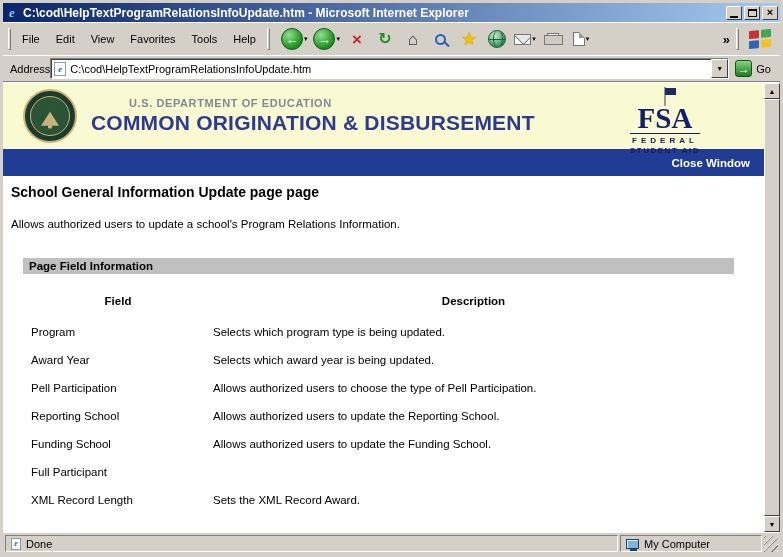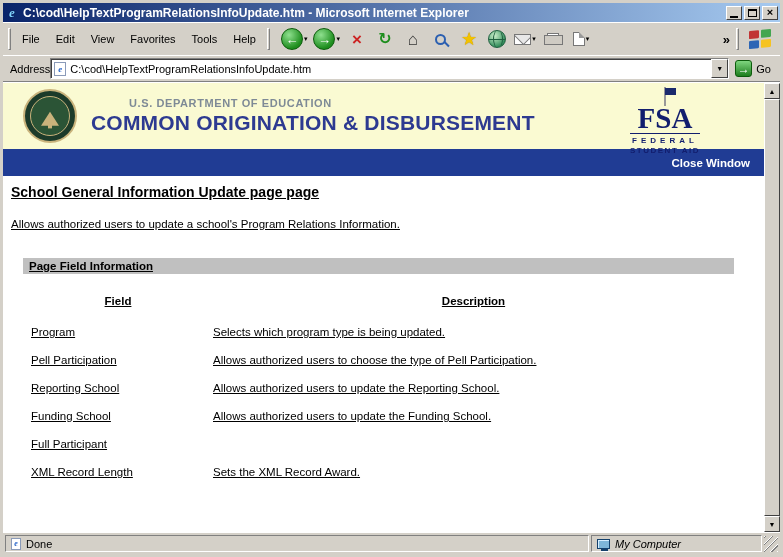--- a/index.html
+++ b/index.html
@@ -154,21 +154,21 @@
     background: repeating-linear-gradient(180deg,#B23A3A 0 2px,#fff 2px 4px); border:1px solid #999; }
   .fsa-flag::before { content:""; position:absolute; left:0; top:0; width:11px; height:7px; background:#1A2A6C; }
   .fsa-acronym { font-family:"Liberation Serif", serif; font-size:29px; font-weight:bold; line-height:0.85; }
   .fsa-rule { height:1px; background:#121E6E; margin:2px 2px; }
   .fsa-small { font-size:8px; font-weight:bold; letter-spacing:4px; }
   .fsa-smaller { font-size:8px; font-weight:bold; letter-spacing:1.5px; margin-top:1px; }
 
   .close-bar { flex:0 0 27px; background:#203C94; display:flex; align-items:center; justify-content:flex-end; padding-right:14px; }
   .close-link { color:#fff; font-size:11.5px; font-weight:bold; cursor:pointer; }
 
-  .content { flex:1; padding:8px 12px 0 8px;text-decoration:underline; }
+  .content { flex:1; padding:8px 12px 0 8px; }
   .page-title { font-size:14px; font-weight:bold; color:#000; }
   .intro { font-size:11.5px; margin-top:18px; }
   .section-bar { margin:28px 18px 0 12px; background:#C0C0C0; font-size:11.5px; font-weight:bold; padding:2px 6px; }
 
   .field-table { margin:16px 18px 0 12px; font-size:11.5px; }
   .trow { display:grid; grid-template-columns:190px 1fr; }
   .thead { font-weight:bold; margin-bottom:6px; }
   .thead .cell { text-align:center; line-height:22px; }
   .trow .f { padding-left:8px; line-height:28px; }
   .trow .d { line-height:28px; }
@@ -182,21 +182,21 @@
   }
   .sb-up { top:0; } .sb-down { bottom:0; }
   .sb-thumb { position:absolute; left:0; right:0; top:16px; bottom:16px; background:#D4D0C8;
     border:1px solid; border-color:#fff #404040 #404040 #fff; }
 
   
   .statusbar { flex:0 0 22px; background:#D4D0C8; border-top:1px solid #fff; display:flex; align-items:center; gap:2px; padding:2px; }
   .panel { height:17px; border:1px solid; border-color:#808080 #fff #fff #808080;
     display:flex; align-items:center; gap:5px; padding:0 5px; font-size:11px; color:#000; }
   .panel-done { flex:1; }
-  .panel-zone { width:171px;font-style:italic; }
+  .panel-zone { width:142px; }
   .mini-doc { width:10px; height:12px; background:#fff; border:1px solid #8A9AB8;
     font:italic bold 8px "Liberation Serif", serif; color:#2A66C8;
     display:flex; align-items:center; justify-content:center; }
   .computer-icon { width:13px; height:10px; background:#7EB6D9; border:1px solid #14406B;
     box-shadow: inset 1px 1px 0 #D6EEFF; position:relative; }
   .computer-icon::after { content:""; position:absolute; left:3px; bottom:-3px; width:7px; height:2px; background:#14406B; }
   .resize-grip { width:14px; height:16px; align-self:flex-end;
     background: repeating-linear-gradient(135deg,#fff 0 1px,#808080 1px 2px,#D4D0C8 2px 5px); }
 </style>
 </head>
@@ -330,20 +330,24 @@
         <div class="field-table">
           <div class="trow thead">
             <span class="cell">Field</span>
             <span class="cell">Description</span>
           </div>
           <div class="trow">
             <span class="f">Program</span>
             <span class="d">Selects which program type is being updated.</span>
           </div>
           <div class="trow">
+            <span class="f">Award Year</span>
+            <span class="d">Selects which award year is being updated.</span>
+          </div>
+          <div class="trow">
             <span class="f">Pell Participation</span>
             <span class="d">Allows authorized users to choose the type of Pell Participation.</span>
           </div>
           <div class="trow">
             <span class="f">Reporting School</span>
             <span class="d">Allows authorized users to update the Reporting School.</span>
           </div>
           <div class="trow">
             <span class="f">Funding School</span>
             <span class="d">Allows authorized users to update the Funding School.</span>

